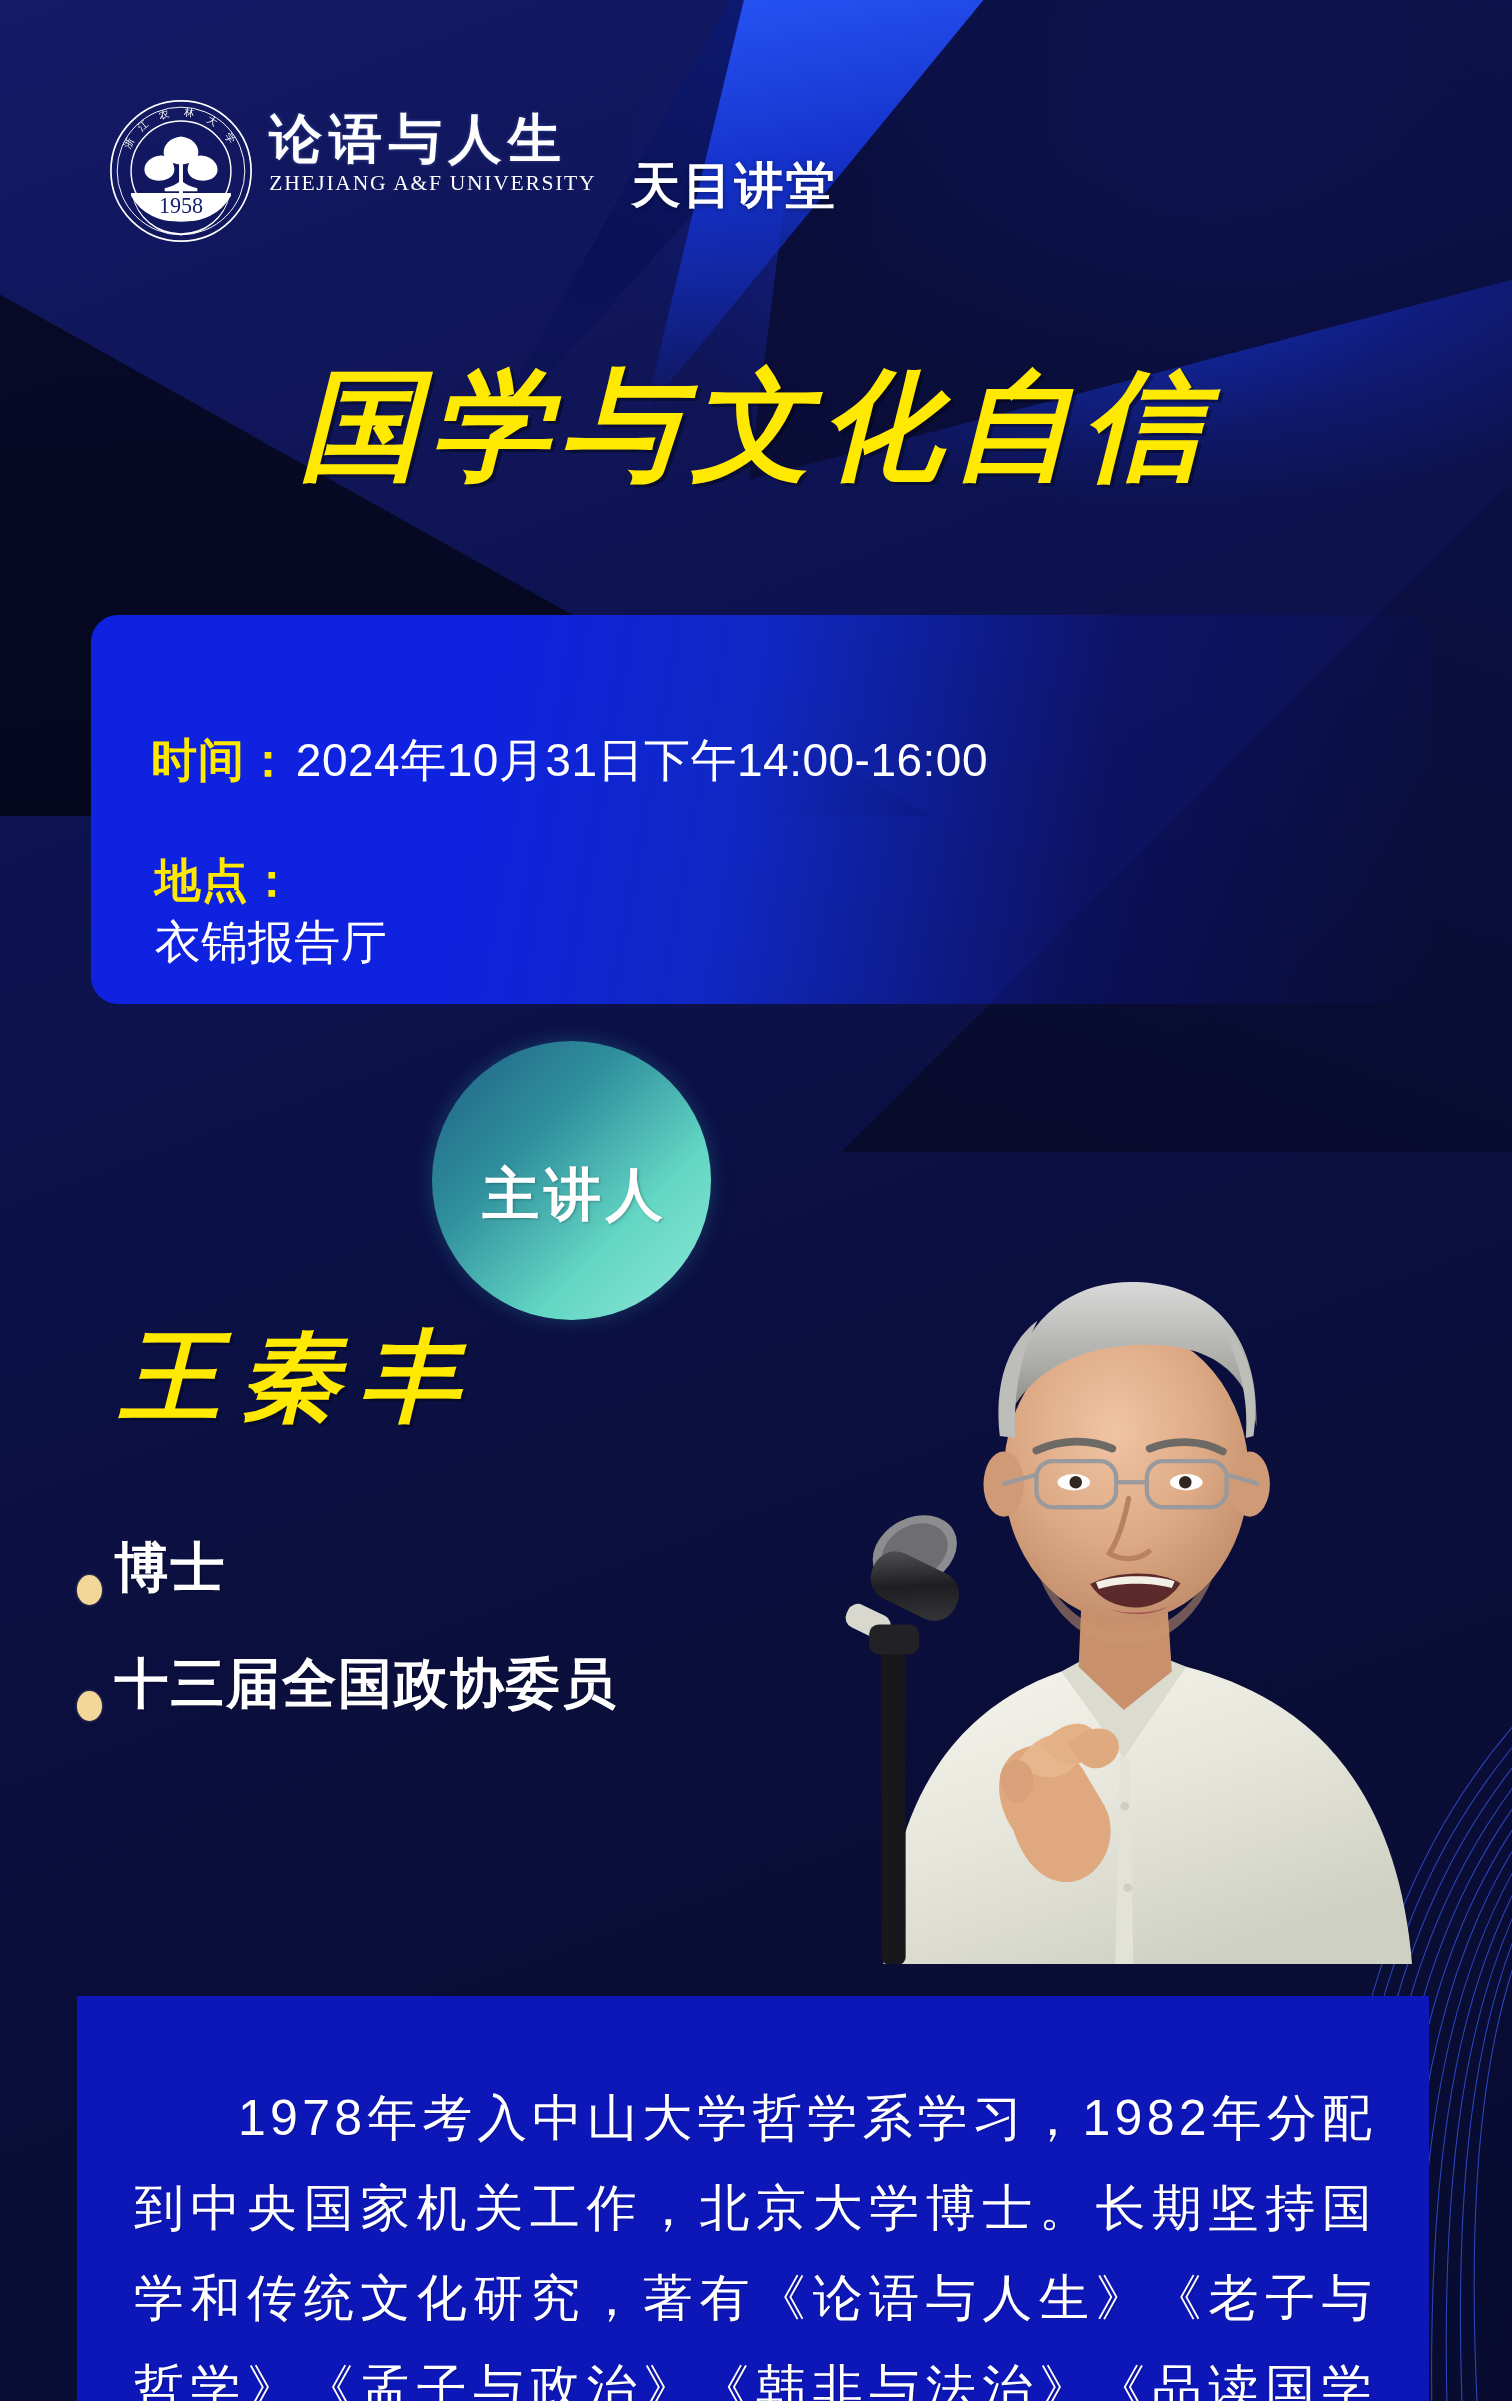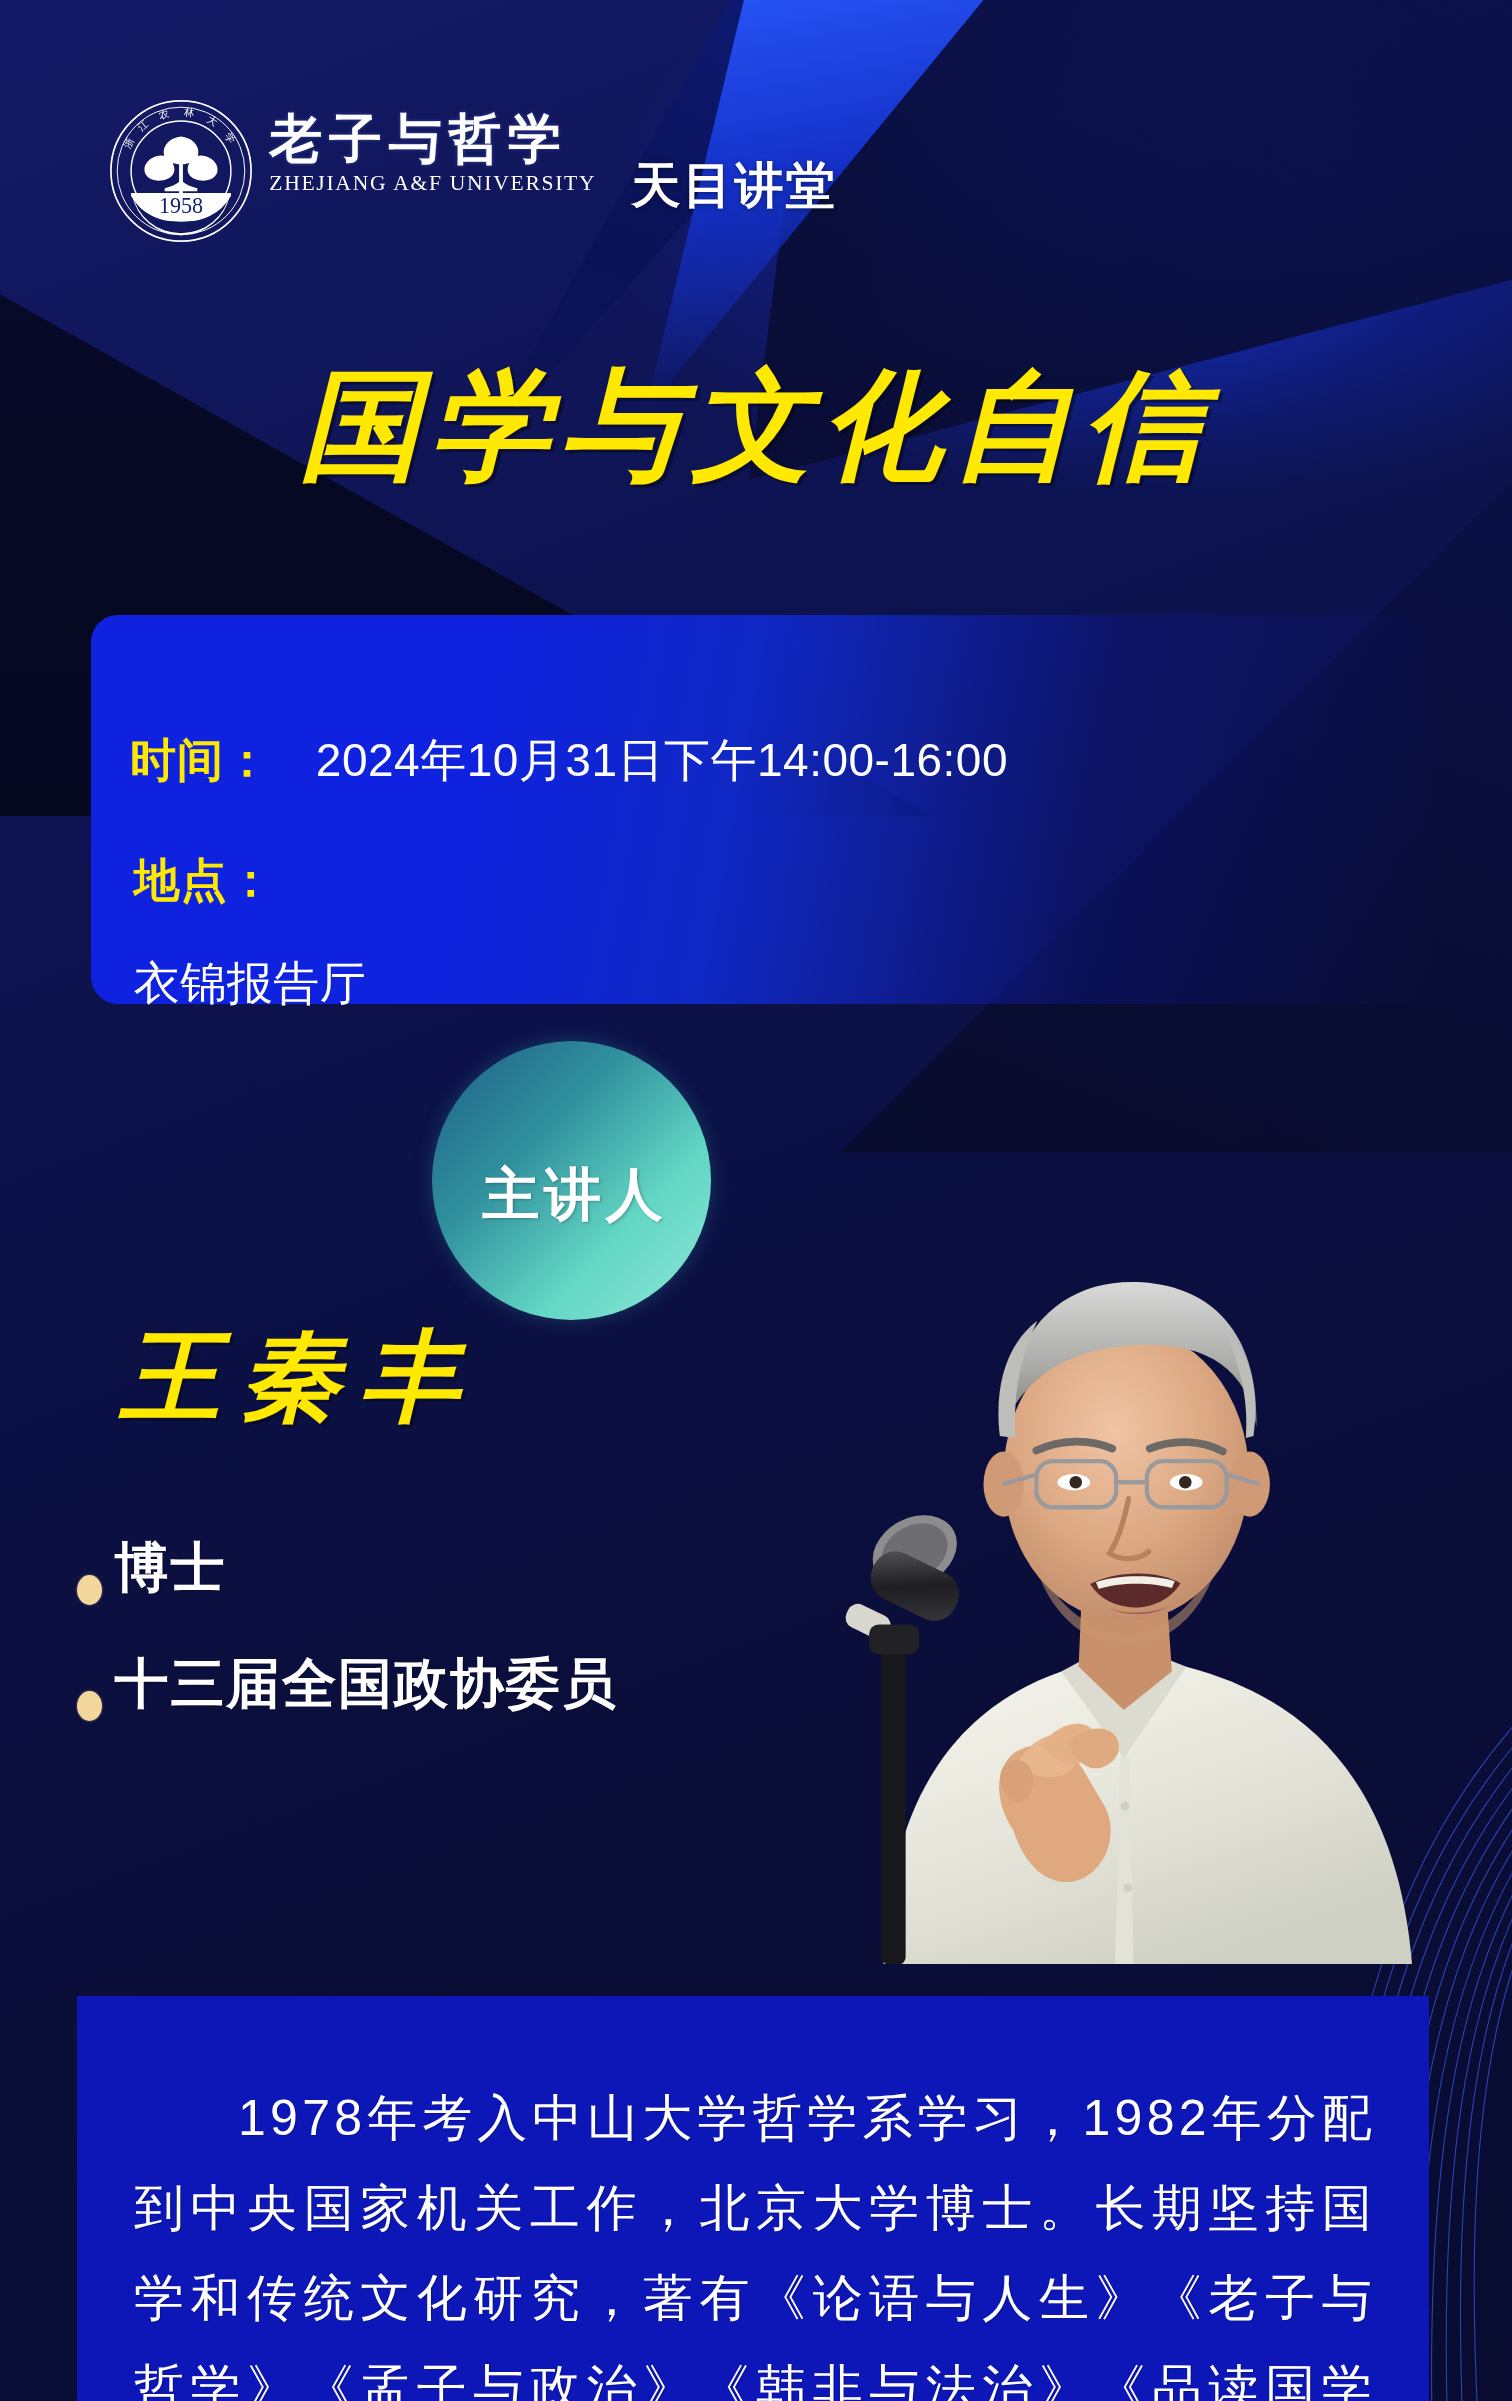--- a/index.html
+++ b/index.html
@@ -109,22 +109,22 @@
   }
 
   
   .info-box{
     position:absolute; left:91px; top:615px;
     width:1340px; height:389px;
     border-radius:27px;
     background:linear-gradient(100deg,#0f22e0 0%, #0f22e0 28%, #1028c4 48%, rgba(13,20,120,.55) 74%, rgba(10,13,51,0) 100%);
   }
   .info-row{
-    position:absolute; left:39px;
-    display:flex; align-items:baseline; white-space:nowrap;gap:41px;
+    position:absolute; left:60px;
+    display:flex; align-items:baseline; white-space:nowrap;
   }
   .info-row.r1{ top:115px; }
   .info-row.r2{ top:235px;flex-direction:column; }
   .info-label{
     color:#ffe900; font-size:46px; font-weight:800; letter-spacing:1px;
   }
   .info-value{
     color:#ffffff; font-size:46px; font-weight:500; margin-left:3.8px;
     letter-spacing:0.5px;
   }
@@ -279,21 +279,21 @@
           <text x="150" y="150" text-anchor="middle" transform="rotate(31 150 150) translate(0 122) rotate(180)">R</text>
           <text x="150" y="150" text-anchor="middle" transform="rotate(41 150 150) translate(0 122) rotate(180)">S</text>
           <text x="150" y="150" text-anchor="middle" transform="rotate(51 150 150) translate(0 122) rotate(180)">I</text>
           <text x="150" y="150" text-anchor="middle" transform="rotate(60 150 150) translate(0 122) rotate(180)">T</text>
           <text x="150" y="150" text-anchor="middle" transform="rotate(70 150 150) translate(0 122) rotate(180)">Y</text>
         </g>
       </svg>
     </div>
 
     <div class="uni-name">
-      <div class="uni-cn">老子与哲学</div>
+      <div class="uni-cn">论语与人生</div>
       <div class="uni-en">ZHEJIANG A&amp;F UNIVERSITY</div>
     </div>
 
     <div class="forum-name">天目讲堂</div>
   </div>
 
   <div class="main-title">国学与文化自信</div>
 
   <div class="info-box">
     <div class="info-row r1">

